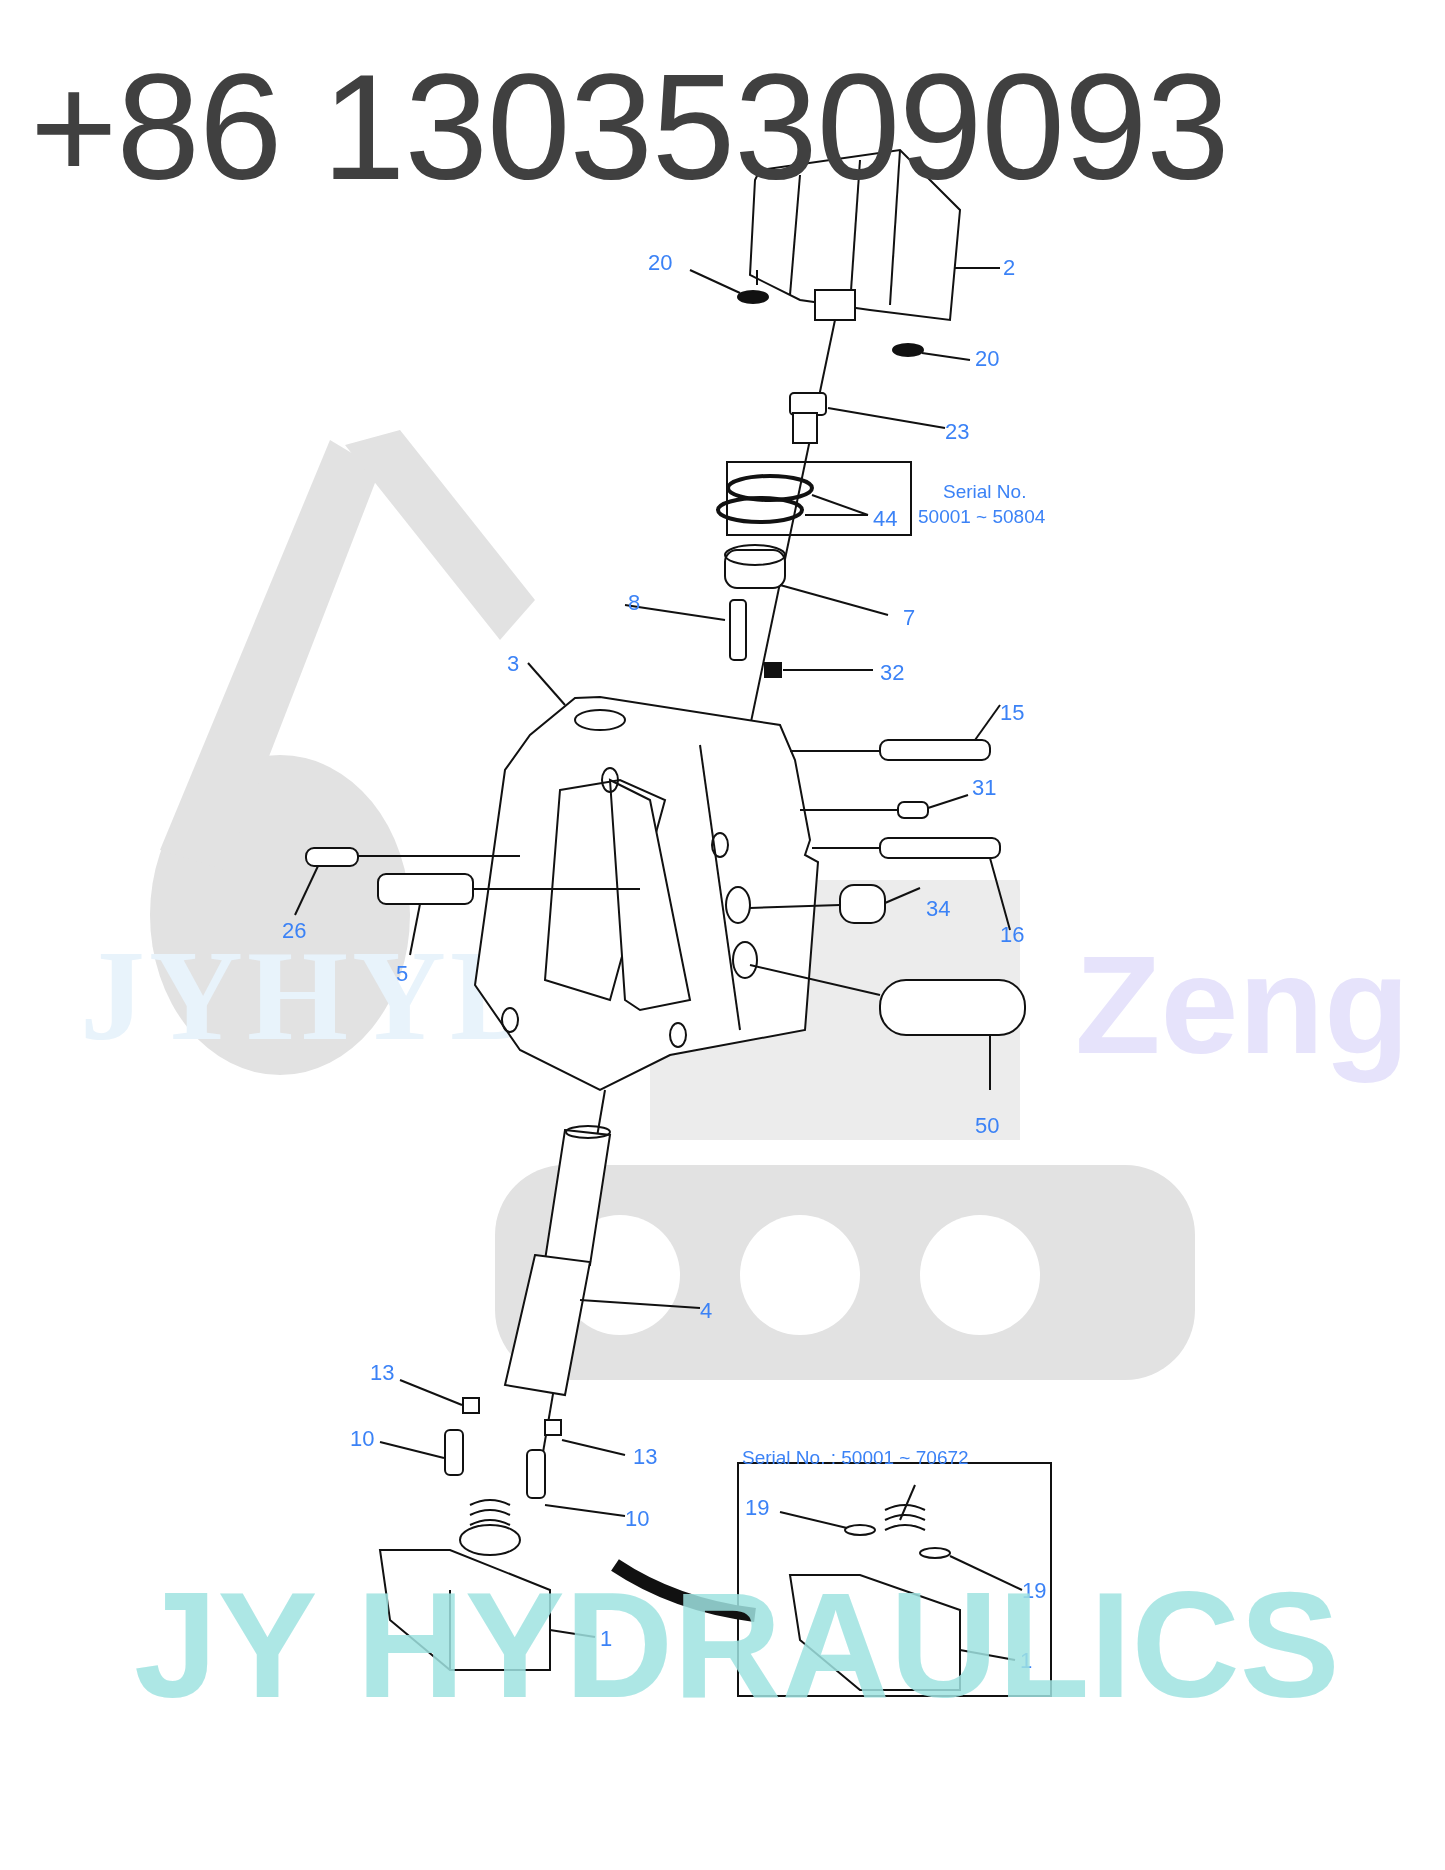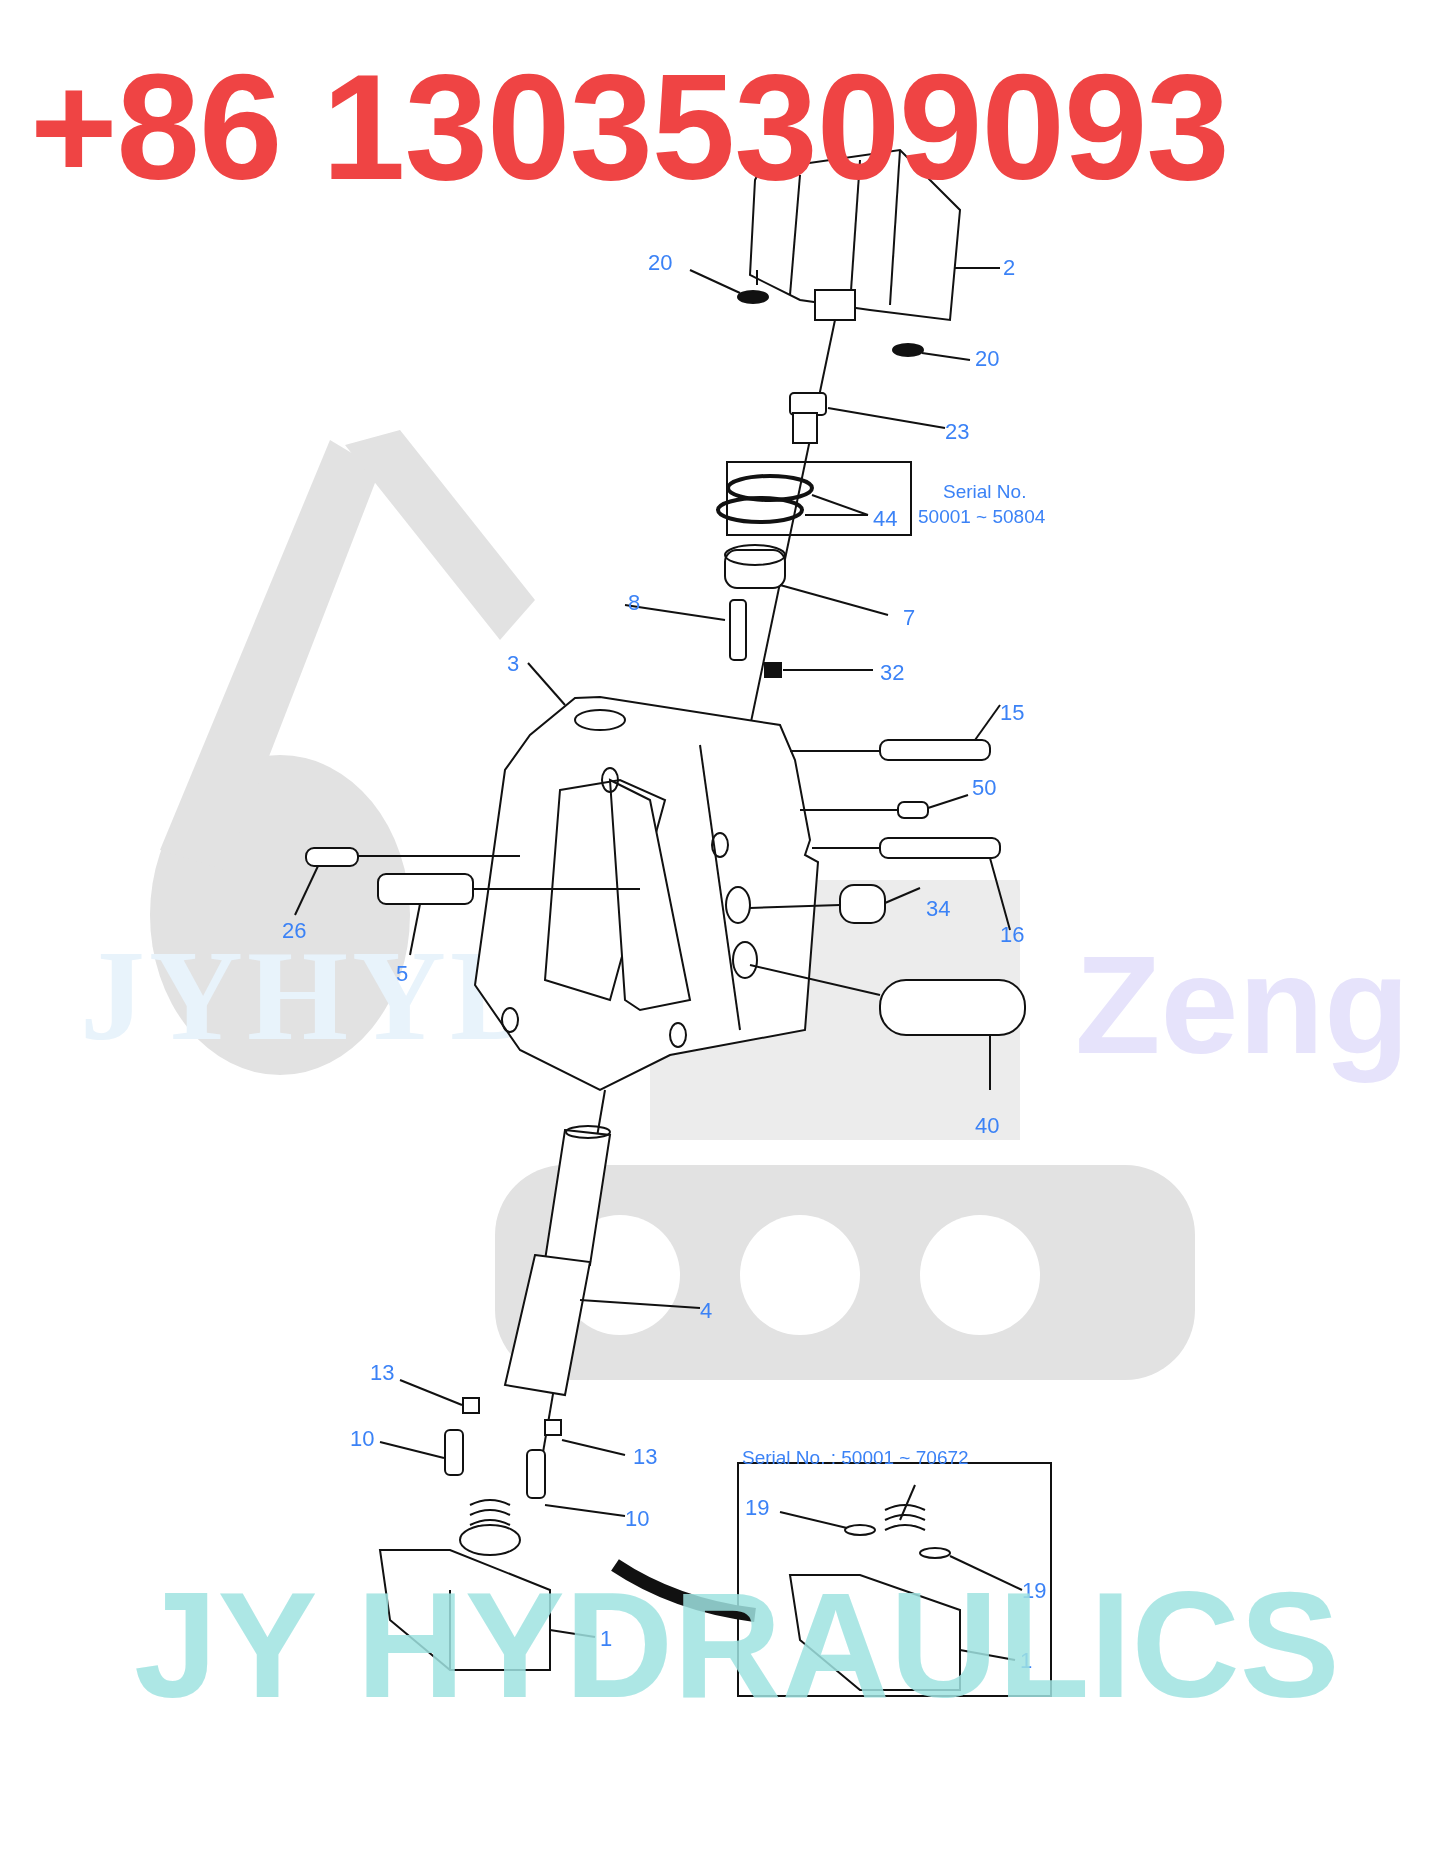--- a/index.html
+++ b/index.html
@@ -1,18 +1,18 @@
 <!DOCTYPE html>
 <html><head>
 <meta charset="utf-8">
 <style>
   html,body{margin:0;padding:0;background:#fff;}
   body{width:1445px;height:1870px;position:relative;overflow:hidden;font-family:"Liberation Sans",sans-serif;}
   .lbl{position:absolute;font-size:22px;color:#3b82f6;font-family:"Liberation Sans",sans-serif;line-height:1;white-space:nowrap;}
-  .wm-phone{position:absolute;left:30px;top:52px;font-size:150px;font-weight:bold;color:#ef4444;letter-spacing:-1px;line-height:1;font-family:"Liberation Sans",sans-serif;z-index:5;}
+  .wm-phone{position:absolute;left:30px;top:52px;font-size:150px;font-weight:normal;color:#404040;letter-spacing:-1px;line-height:1;font-family:"Liberation Sans",sans-serif;z-index:5;}
   .wm-jy{position:absolute;left:110px;top:1570px;font-size:150px;font-weight:bold;color:#9fe3e1;opacity:.85;line-height:1;font-family:"Liberation Sans",sans-serif;z-index:5;white-space:nowrap;margin-left:24px;}
   .wm-jyh{position:absolute;left:80px;top:930px;font-size:130px;font-weight:bold;color:#e8f3fb;line-height:1;font-family:"Liberation Serif",serif;z-index:1;letter-spacing:4px;}
   .wm-zeng{position:absolute;left:1075px;top:935px;font-size:140px;font-weight:bold;color:#e6e3fb;line-height:1;font-family:"Liberation Sans",sans-serif;z-index:1;}
   svg{position:absolute;left:0;top:0;}
 </style>
 </head>
 <body>
 
 <svg width="1445" height="1870" viewBox="0 0 1445 1870" style="z-index:0">
   <g fill="#e2e2e2">
@@ -155,26 +155,26 @@
 <div class="lbl" style="left:975px;top:348px;z-index:3">20</div>
 <div class="lbl" style="left:945px;top:421px;z-index:3">23</div>
 <div class="lbl" style="left:873px;top:508px;z-index:3">44</div>
 <div class="lbl" style="left:943px;top:482px;z-index:3;font-size:19px">Serial No.</div>
 <div class="lbl" style="left:918px;top:507px;z-index:3;font-size:19px">50001 ~ 50804</div>
 <div class="lbl" style="left:628px;top:592px;z-index:3">8</div>
 <div class="lbl" style="left:903px;top:607px;z-index:3">7</div>
 <div class="lbl" style="left:507px;top:653px;z-index:3">3</div>
 <div class="lbl" style="left:880px;top:662px;z-index:3">32</div>
 <div class="lbl" style="left:1000px;top:702px;z-index:3">15</div>
-<div class="lbl" style="left:972px;top:777px;z-index:3">50</div>
+<div class="lbl" style="left:972px;top:777px;z-index:3">31</div>
 <div class="lbl" style="left:1000px;top:924px;z-index:3">16</div>
 <div class="lbl" style="left:282px;top:920px;z-index:3">26</div>
 <div class="lbl" style="left:926px;top:898px;z-index:3">34</div>
 <div class="lbl" style="left:396px;top:963px;z-index:3">5</div>
-<div class="lbl" style="left:975px;top:1115px;z-index:3">40</div>
+<div class="lbl" style="left:975px;top:1115px;z-index:3">50</div>
 <div class="lbl" style="left:700px;top:1300px;z-index:3">4</div>
 <div class="lbl" style="left:370px;top:1362px;z-index:3">13</div>
 <div class="lbl" style="left:350px;top:1428px;z-index:3">10</div>
 <div class="lbl" style="left:633px;top:1446px;z-index:3">13</div>
 <div class="lbl" style="left:625px;top:1508px;z-index:3">10</div>
 <div class="lbl" style="left:600px;top:1628px;z-index:3">1</div>
 <div class="lbl" style="left:742px;top:1448px;z-index:3;font-size:19px">Serial No. : 50001 ~ 70672</div>
 <div class="lbl" style="left:745px;top:1497px;z-index:3">19</div>
 <div class="lbl" style="left:1022px;top:1580px;z-index:3">19</div>
 <div class="lbl" style="left:1020px;top:1650px;z-index:3">1</div>

